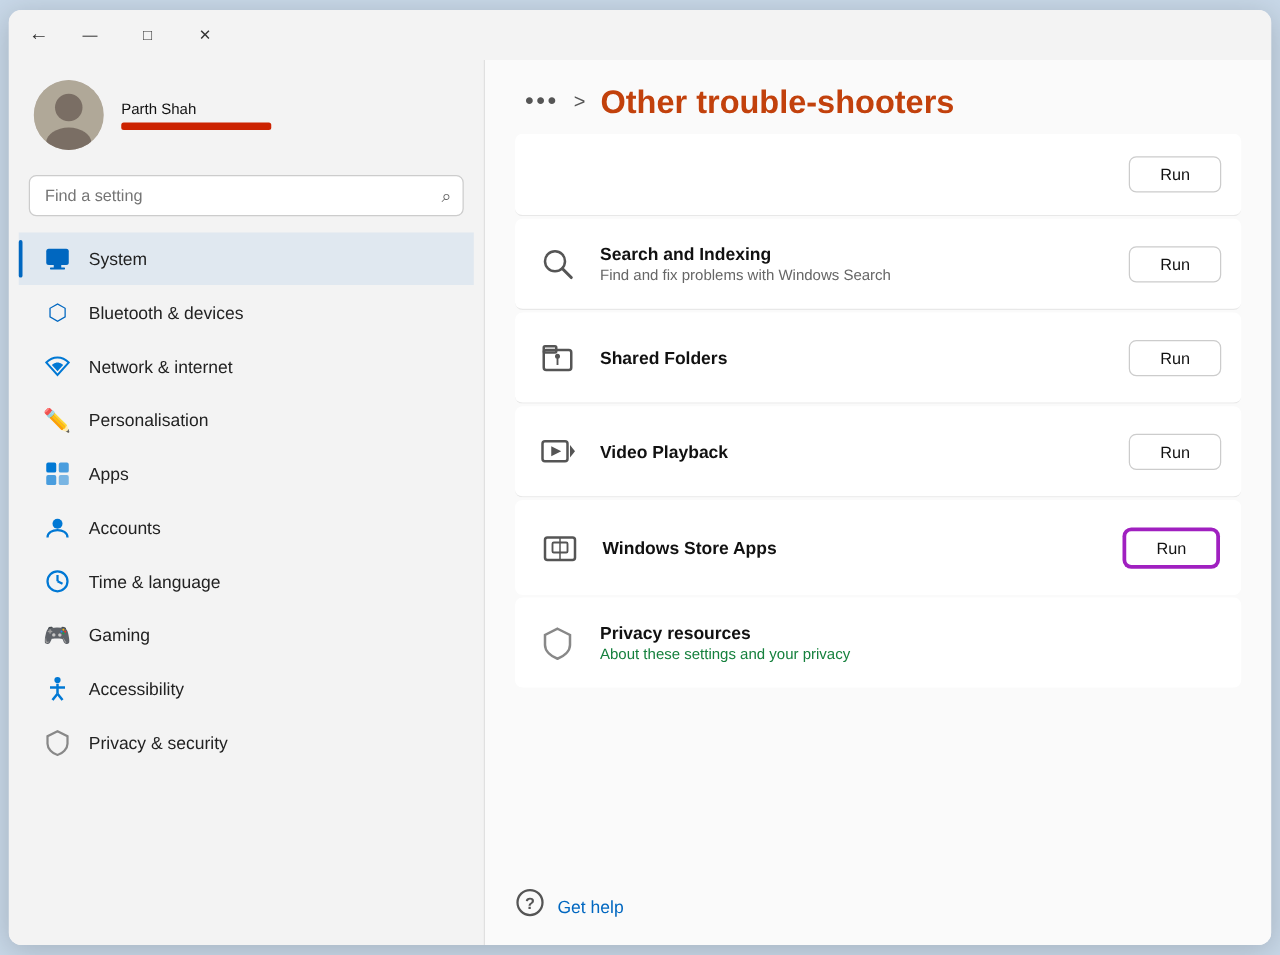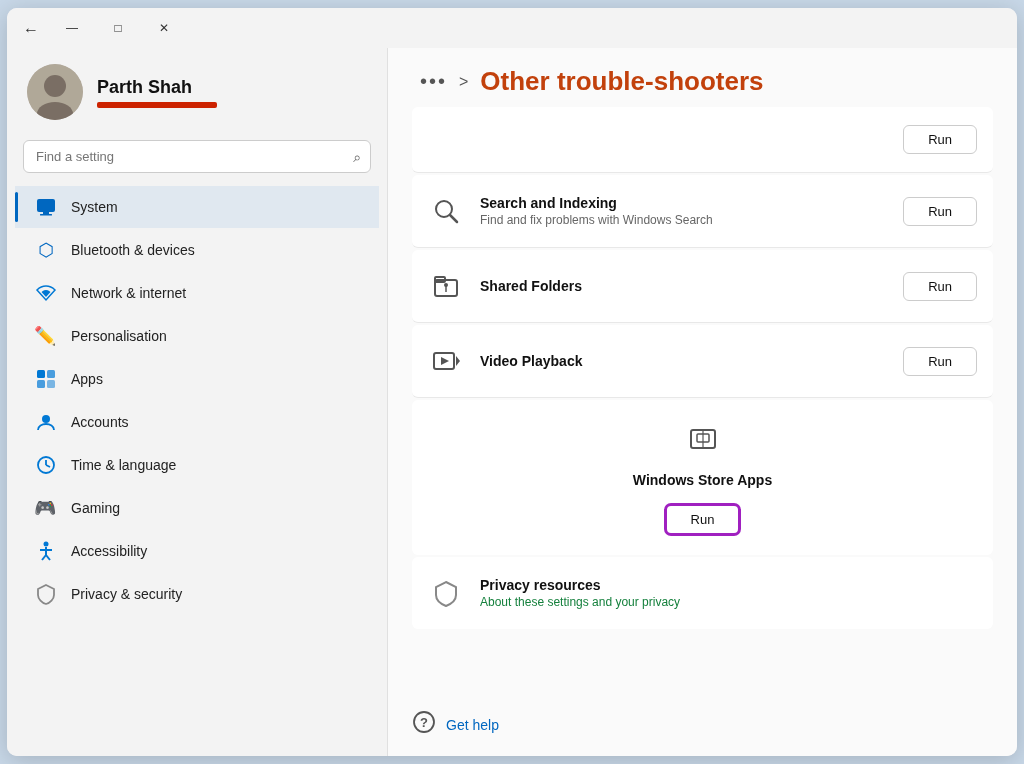--- a/index.html
+++ b/index.html
@@ -100,22 +100,22 @@
     }
     .avatar svg {
       width: 56px;
       height: 56px;
     }
     .user-info {
       display: flex;
       flex-direction: column;
     }
     .user-name {
-      font-size: 18px;
-      font-weight: 700;
+      font-size: 12px;
+      font-weight: 400;
       color: #111;
     }
     .user-email-bar {
       width: 120px;
       height: 6px;
       background: #cc2200;
       border-radius: 2px;
       margin-top: 4px;
     }
 
@@ -462,21 +462,21 @@
               <polygon points="24,9 28,14 24,19" fill="#555"></polygon>
               <polygon points="9,10 9,18 17,14" fill="#555"></polygon>
             </svg>
           </div>
           <div class="item-text">
             <div class="item-title">Video Playback</div>
           </div>
           <button class="run-btn">Run</button>
         </div>
 
-        <div class="troubleshoot-item" style="border: 2px solid transparent; flex-direction: column;">
+        <div class="troubleshoot-item" style="border: 2px solid transparent;">
           <div class="item-icon">
             <svg width="28" height="28" viewBox="0 0 28 28">
               <rect x="2" y="6" width="24" height="18" rx="2" fill="none" stroke="#555" stroke-width="2"></rect>
               <rect x="8" y="10" width="12" height="8" rx="1" fill="none" stroke="#555" stroke-width="1.5"></rect>
               <line x1="14" y1="6" x2="14" y2="24" stroke="#555" stroke-width="1.2"></line>
             </svg>
           </div>
           <div class="item-text">
             <div class="item-title">Windows Store Apps</div>
           </div>

